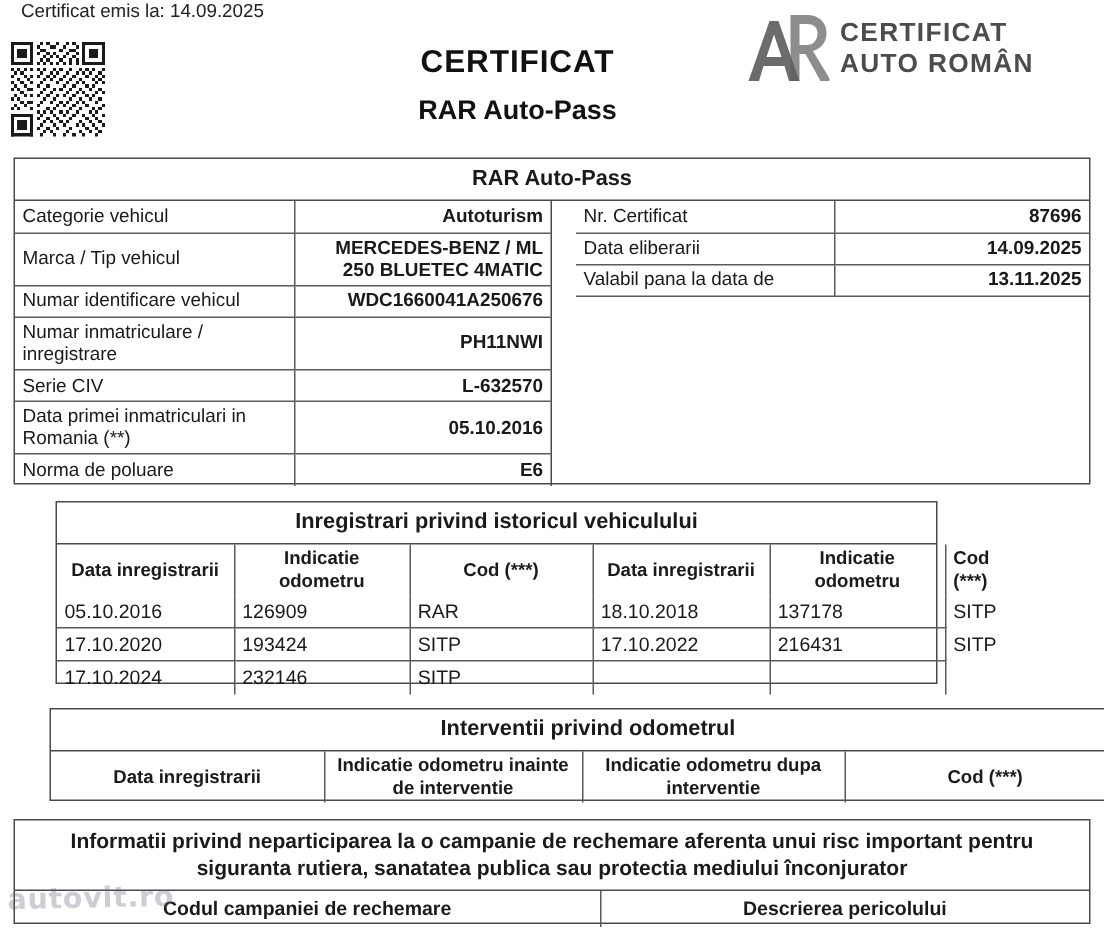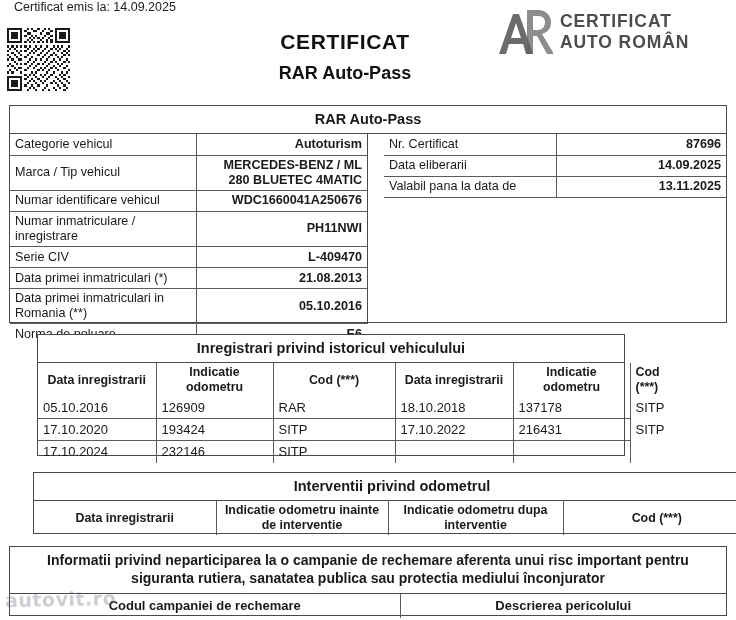--- a/index.html
+++ b/index.html
@@ -462,37 +462,33 @@
               <col style="width:186px">
               <col>
             </colgroup>
           <tbody>
               <tr>
                 <td class="lbl">Categorie vehicul</td>
                 <td class="val">Autoturism</td>
               </tr>
               <tr>
                 <td class="lbl">Marca / Tip vehicul</td>
-                <td class="val">MERCEDES-BENZ / ML 280 BLUETEC 4MATIC</td>
+                <td class="val">MERCEDES-BENZ / ML 250 BLUETEC 4MATIC</td>
               </tr>
               <tr>
                 <td class="lbl">Numar identificare vehicul</td>
                 <td class="val">WDC1660041A250676</td>
               </tr>
               <tr>
                 <td class="lbl">Numar inmatriculare / inregistrare</td>
                 <td class="val">PH11NWI</td>
               </tr>
               <tr>
                 <td class="lbl">Serie CIV</td>
-                <td class="val">L-409470</td>
-              </tr>
-              <tr>
-                <td class="lbl">Data primei inmatriculari (*)</td>
-                <td class="val">21.08.2013</td>
+                <td class="val">L-632570</td>
               </tr>
               <tr>
                 <td class="lbl">Data primei inmatriculari in Romania (**)</td>
                 <td class="val">05.10.2016</td>
               </tr>
               <tr>
                 <td class="lbl">Norma de poluare</td>
                 <td class="val">E6</td>
               </tr>
             </tbody>

